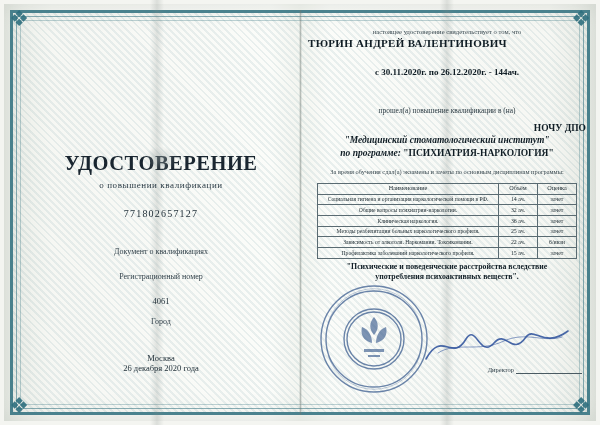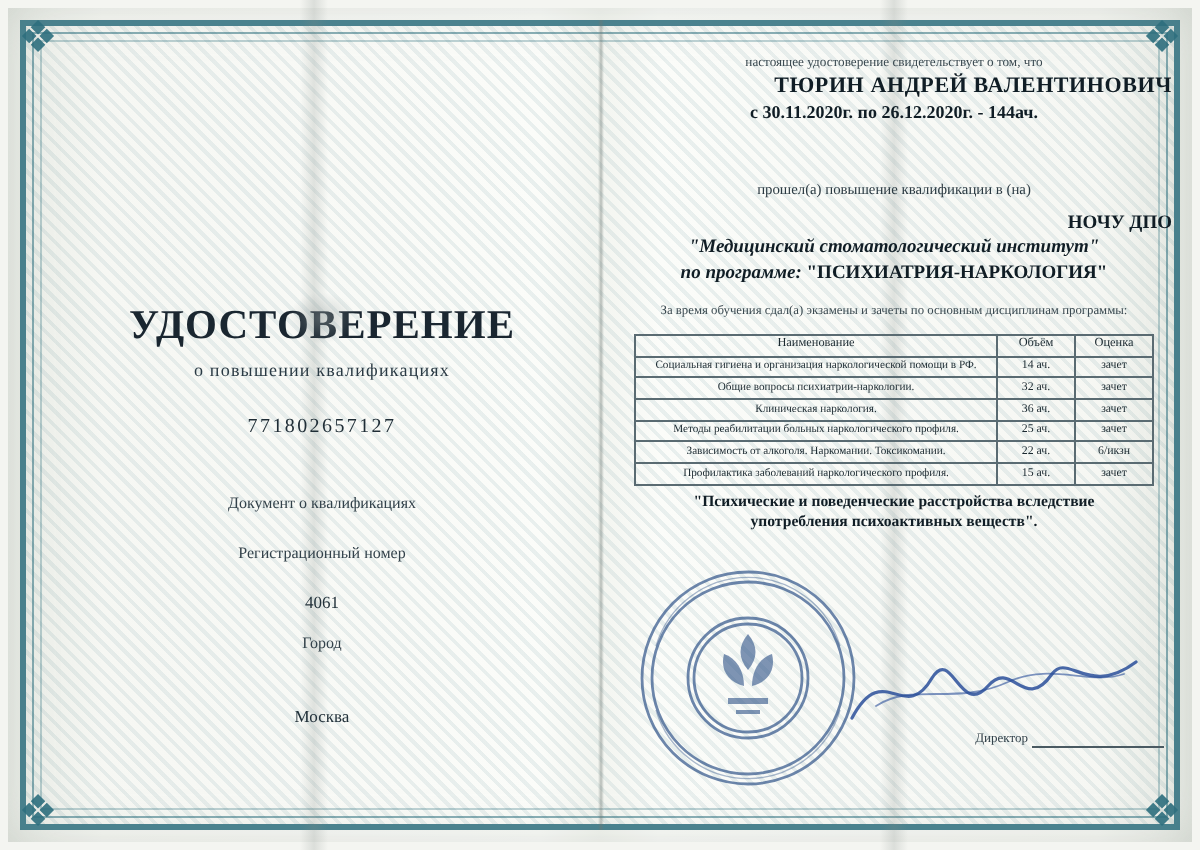--- a/index.html
+++ b/index.html
@@ -194,28 +194,28 @@
     height: 372px;
     color: #16242c;
   }
   .r-line {
     font-size: 6.6px;
     color: #3a4950;
     text-align: center;
   }
   .r-name {
     margin-top: 2px;
-    text-align: right;
+    text-align: left;
     font-size: 11px;
     font-weight: 700;
     letter-spacing: 0.3px;
     color: #101d25;
   }
   .r-period {
-    margin-top: 2px;
+    margin-top: 18px;
     text-align: center;
     font-size: 9px;
     font-weight: 700;
     color: #101d25;
   }
   .r-passed {
     margin-top: 29px;
     text-align: center;
     font-size: 7.4px;
     color: #2b3a42;
@@ -351,27 +351,28 @@
   <span class="corner bl">❖</span>
   <span class="corner br">❖</span>
 
   <div class="fold"></div>
   <div class="crease" style="left:150px;"></div>
   <div class="crease" style="left:440px;"></div>
 
   <div class="left">
     <div class="udost-title">УДОСТОВЕРЕНИЕ</div>
     <div class="smudge"></div>
-    <div class="udost-sub">о повышении квалификациях</div>
+    <div class="udost-sub">о повышении квалификации</div>
     <div class="doc-number">771802657127</div>
     <div class="doc-about">Документ о квалификациях</div>
     <div class="reg-label">Регистрационный номер</div>
     <div class="reg-value">4061</div>
     <div class="city-label">Город</div>
     <div class="city-value">Москва</div>
+    <div class="date-value">26 декабря 2020 года</div>
   </div>
 
   <div class="right">
     <div class="r-line">настоящее удостоверение свидетельствует о том, что</div>
     <div class="r-name">ТЮРИН АНДРЕЙ ВАЛЕНТИНОВИЧ</div>
     <div class="r-period">с 30.11.2020г. по 26.12.2020г. - 144ач.</div>
     <div class="r-passed">прошел(а) повышение квалификации в (на)</div>
     <div class="r-org">НОЧУ ДПО</div>
     <div class="r-org2">"Медицинский стоматологический институт"</div>
     <div class="r-prog">

